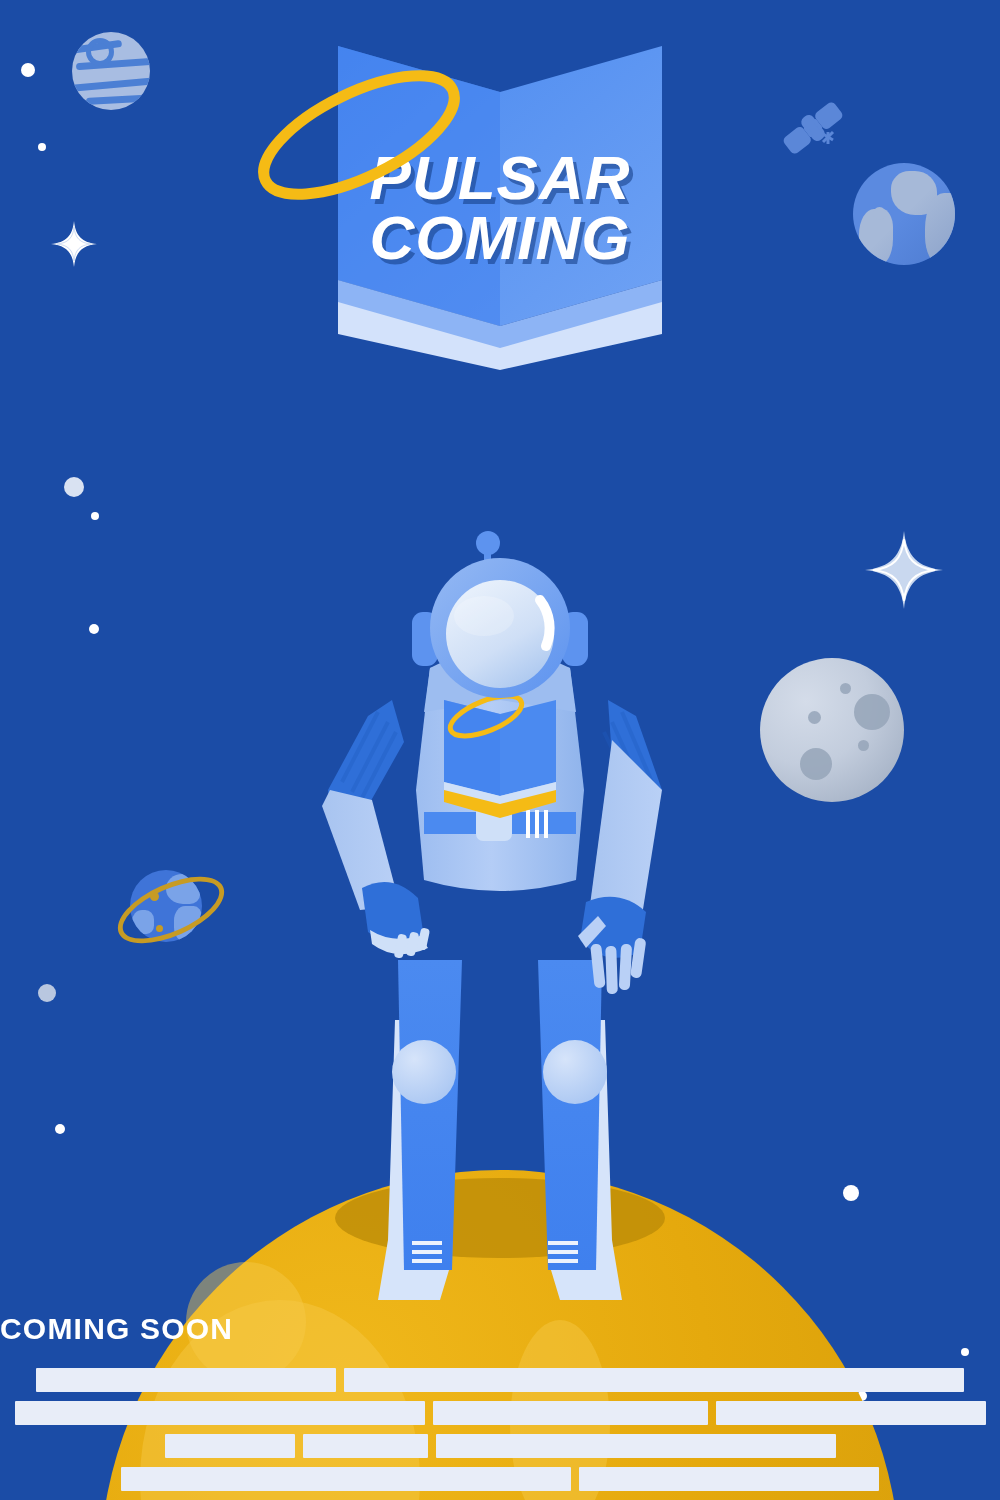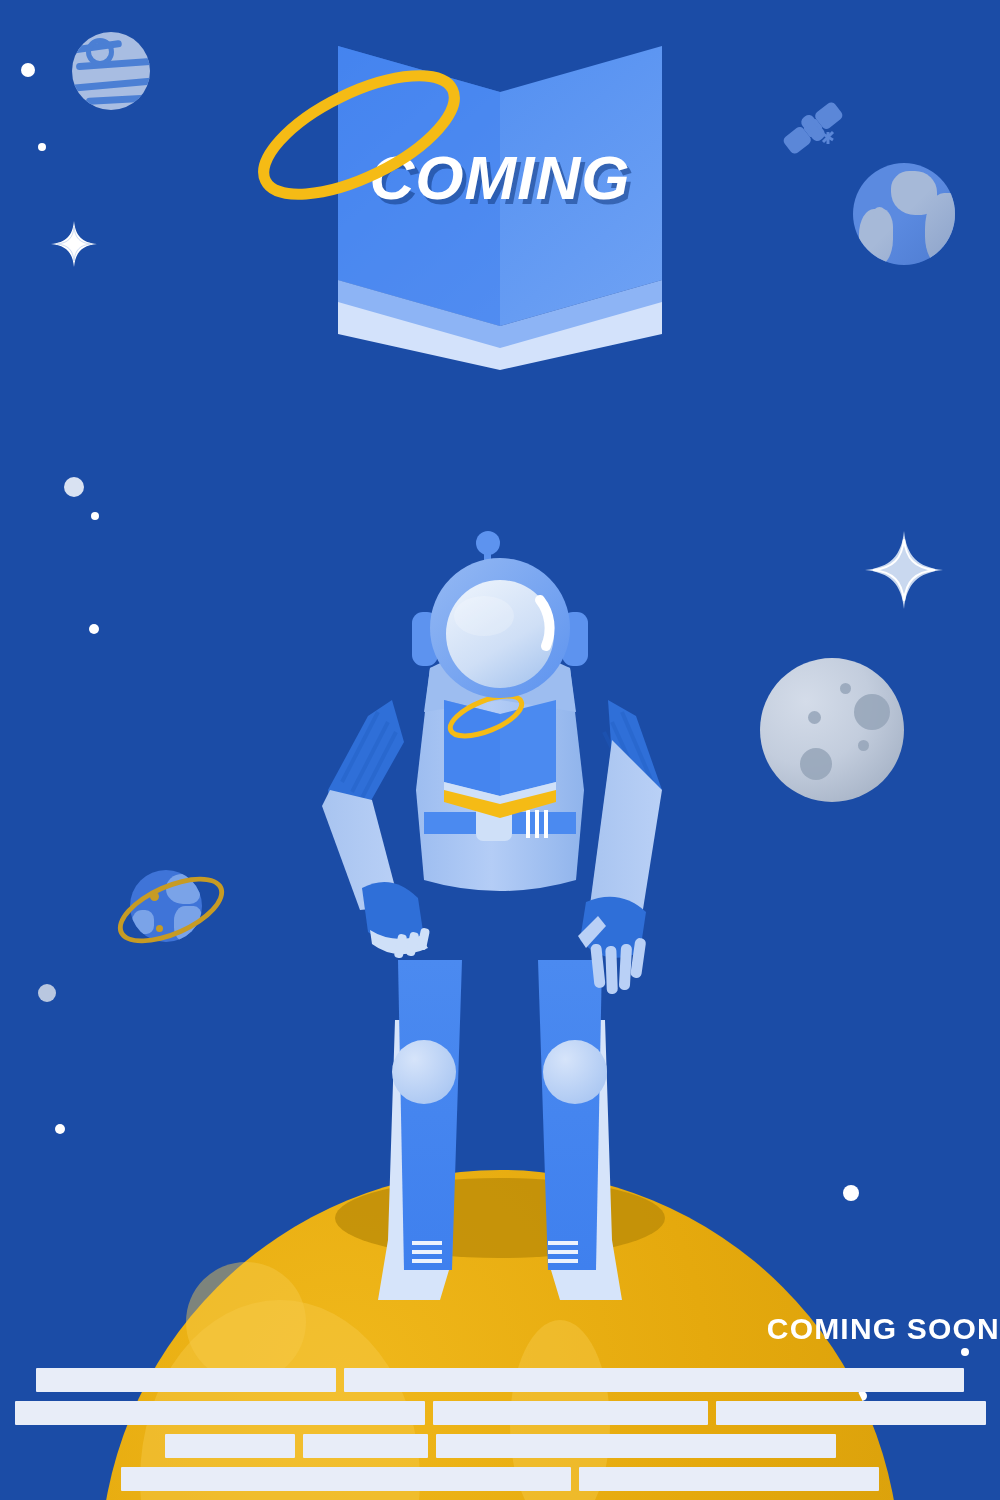--- a/index.html
+++ b/index.html
@@ -94,21 +94,21 @@
   }
   .ground-shade{
     position:absolute;left:50%;transform:translateX(-50%);
     top:8px;width:330px;height:80px;border-radius:50%;
     background:#b98a07;opacity:.75;
   }
   .ground-crater{position:absolute;border-radius:50%;background:#f6c94a;opacity:.45;}
 
   .coming-soon{
     position:absolute;left:0;right:0;top:1312px;
-    text-align:right;color:#ffffff;
+    text-align:left;color:#ffffff;
     font-size:30px;font-weight:bold;letter-spacing:1.2px;
   }
 
   
   .bars{position:absolute;left:0;right:0;top:1368px;}
   .bar-row{display:flex;justify-content:center;gap:8px;margin-bottom:9px;}
   .bar{height:24px;background:#e8edf8;border-radius:1px;}
 </style>
 </head>
 <body>
@@ -213,20 +213,21 @@
 
         <path d="M18 6 L180 52 L342 6 L342 240 L180 286 L18 240 Z" fill="url(#bgGrad)"></path>
 
         <path d="M18 6 L180 52 L180 286 L18 240 Z" fill="#3f80ee" opacity=".55"></path>
 
         <path d="M18 240 L180 286 L342 240 L342 272 L180 318 L18 272 Z" fill="#8db4f5"></path>
 
         <path d="M18 262 L180 308 L342 262 L342 294 L180 330 L18 294 Z" fill="#d3e2fb"></path>
       </svg>
       <div class="badge-title">
+        <span>PULSAR</span>
         <span class="l2">COMING</span>
       </div>
     </div>
 
     <div class="orbit-ring">
       <svg width="230" height="150" viewBox="0 0 230 150">
         <ellipse cx="115" cy="75" rx="104" ry="42" fill="none" stroke="#f5bb15" stroke-width="11" transform="rotate(-26 115 75)"></ellipse>
       </svg>
     </div>
   </div>

